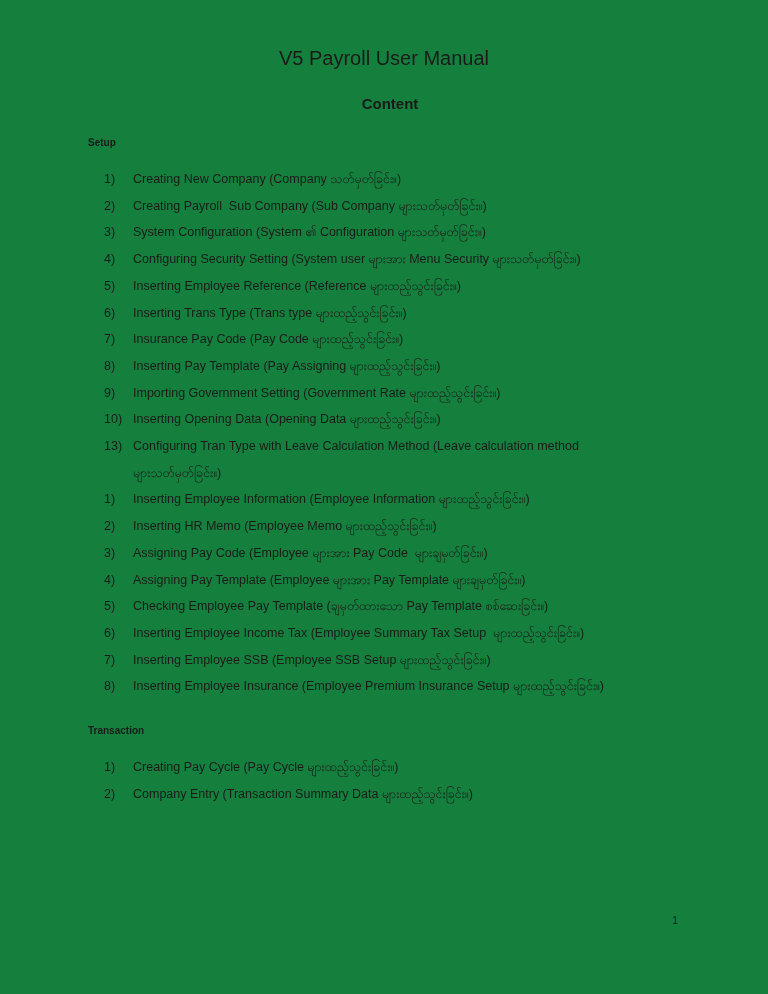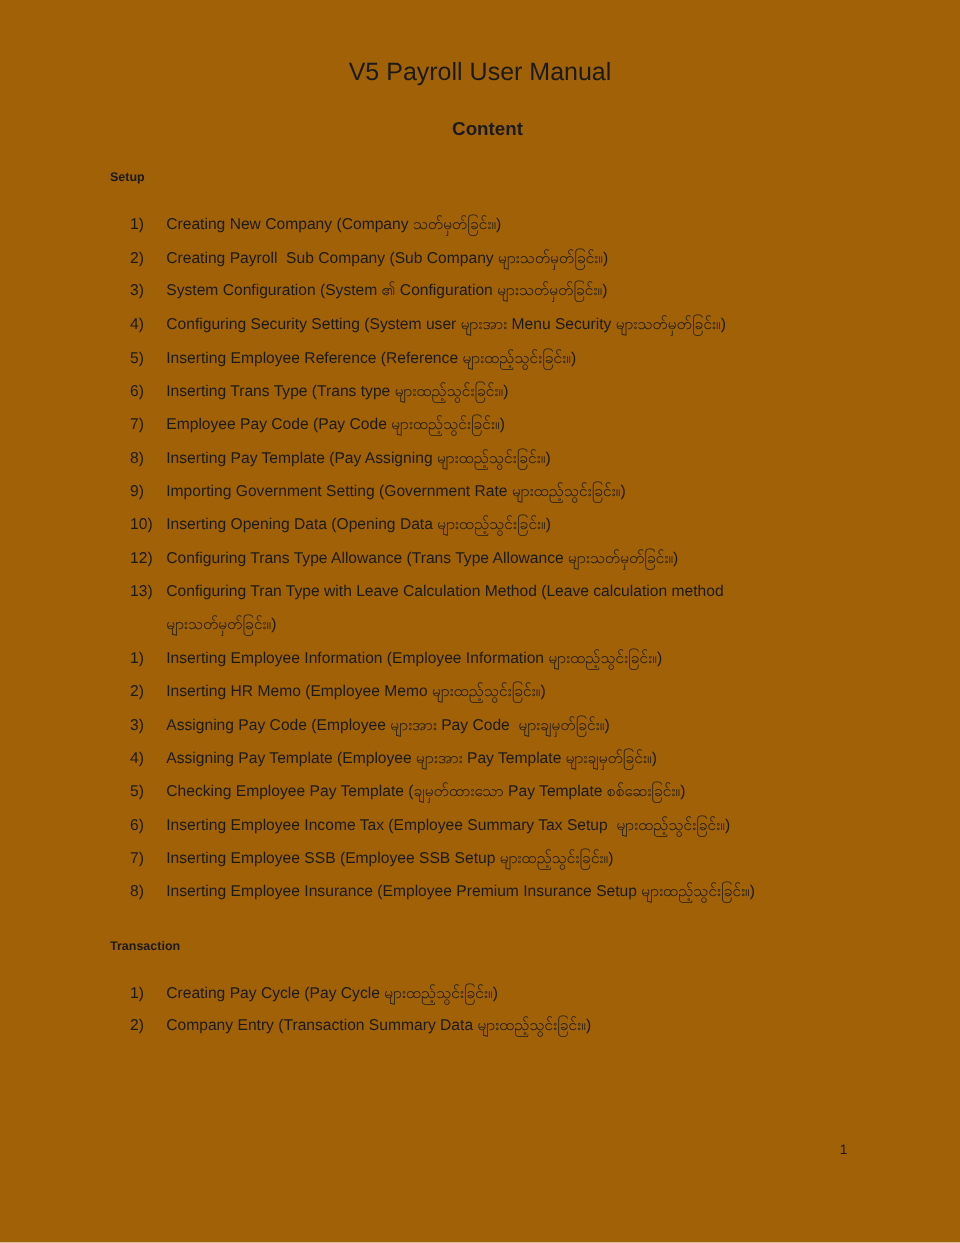--- a/index.html
+++ b/index.html
@@ -4,21 +4,21 @@
 <style>
   html, body {
     margin: 0;
     padding: 0;
     background: #ffffff;
   }
   .page {
     position: relative;
     width: 768px;
     height: 994px;
-    background: #a16207;
+    background: #15803d;
     color: #1a1a1a;
     font-family: "Liberation Sans", sans-serif;
     overflow: hidden;
     box-sizing: border-box;
   }
   .title {
     margin: 0;
     padding-top: 46px;
     text-align: center;
     font-size: 20px;
@@ -102,43 +102,39 @@
     <span class="item-text">Inserting Employee Reference (Reference များထည့်သွင်းခြင်း။)</span>
   </div>
 
   <div class="item">
     <span class="item-num">6)</span>
     <span class="item-text">Inserting Trans Type (Trans type များထည့်သွင်းခြင်း။)</span>
   </div>
 
   <div class="item">
     <span class="item-num">7)</span>
-    <span class="item-text">Employee Pay Code (Pay Code များထည့်သွင်းခြင်း။)</span>
+    <span class="item-text">Insurance Pay Code (Pay Code များထည့်သွင်းခြင်း။)</span>
   </div>
 
   <div class="item">
     <span class="item-num">8)</span>
     <span class="item-text">Inserting Pay Template (Pay Assigning များထည့်သွင်းခြင်း။)</span>
   </div>
 
   <div class="item">
     <span class="item-num">9)</span>
     <span class="item-text">Importing Government Setting (Government Rate များထည့်သွင်းခြင်း။)</span>
   </div>
 
   <div class="item">
     <span class="item-num">10)</span>
     <span class="item-text">Inserting Opening Data (Opening Data များထည့်သွင်းခြင်း။)</span>
   </div>
 
 
-  <div class="item">
-    <span class="item-num">12)</span>
-    <span class="item-text">Configuring Trans Type Allowance (Trans Type Allowance များသတ်မှတ်ခြင်း။)</span>
-  </div>
 
   <div class="item">
     <span class="item-num">13)</span>
     <span class="item-text">Configuring Tran Type with Leave Calculation Method (Leave calculation method
 များသတ်မှတ်ခြင်း။)</span>
   </div>
 </div>
   </section>
 
   <section>

